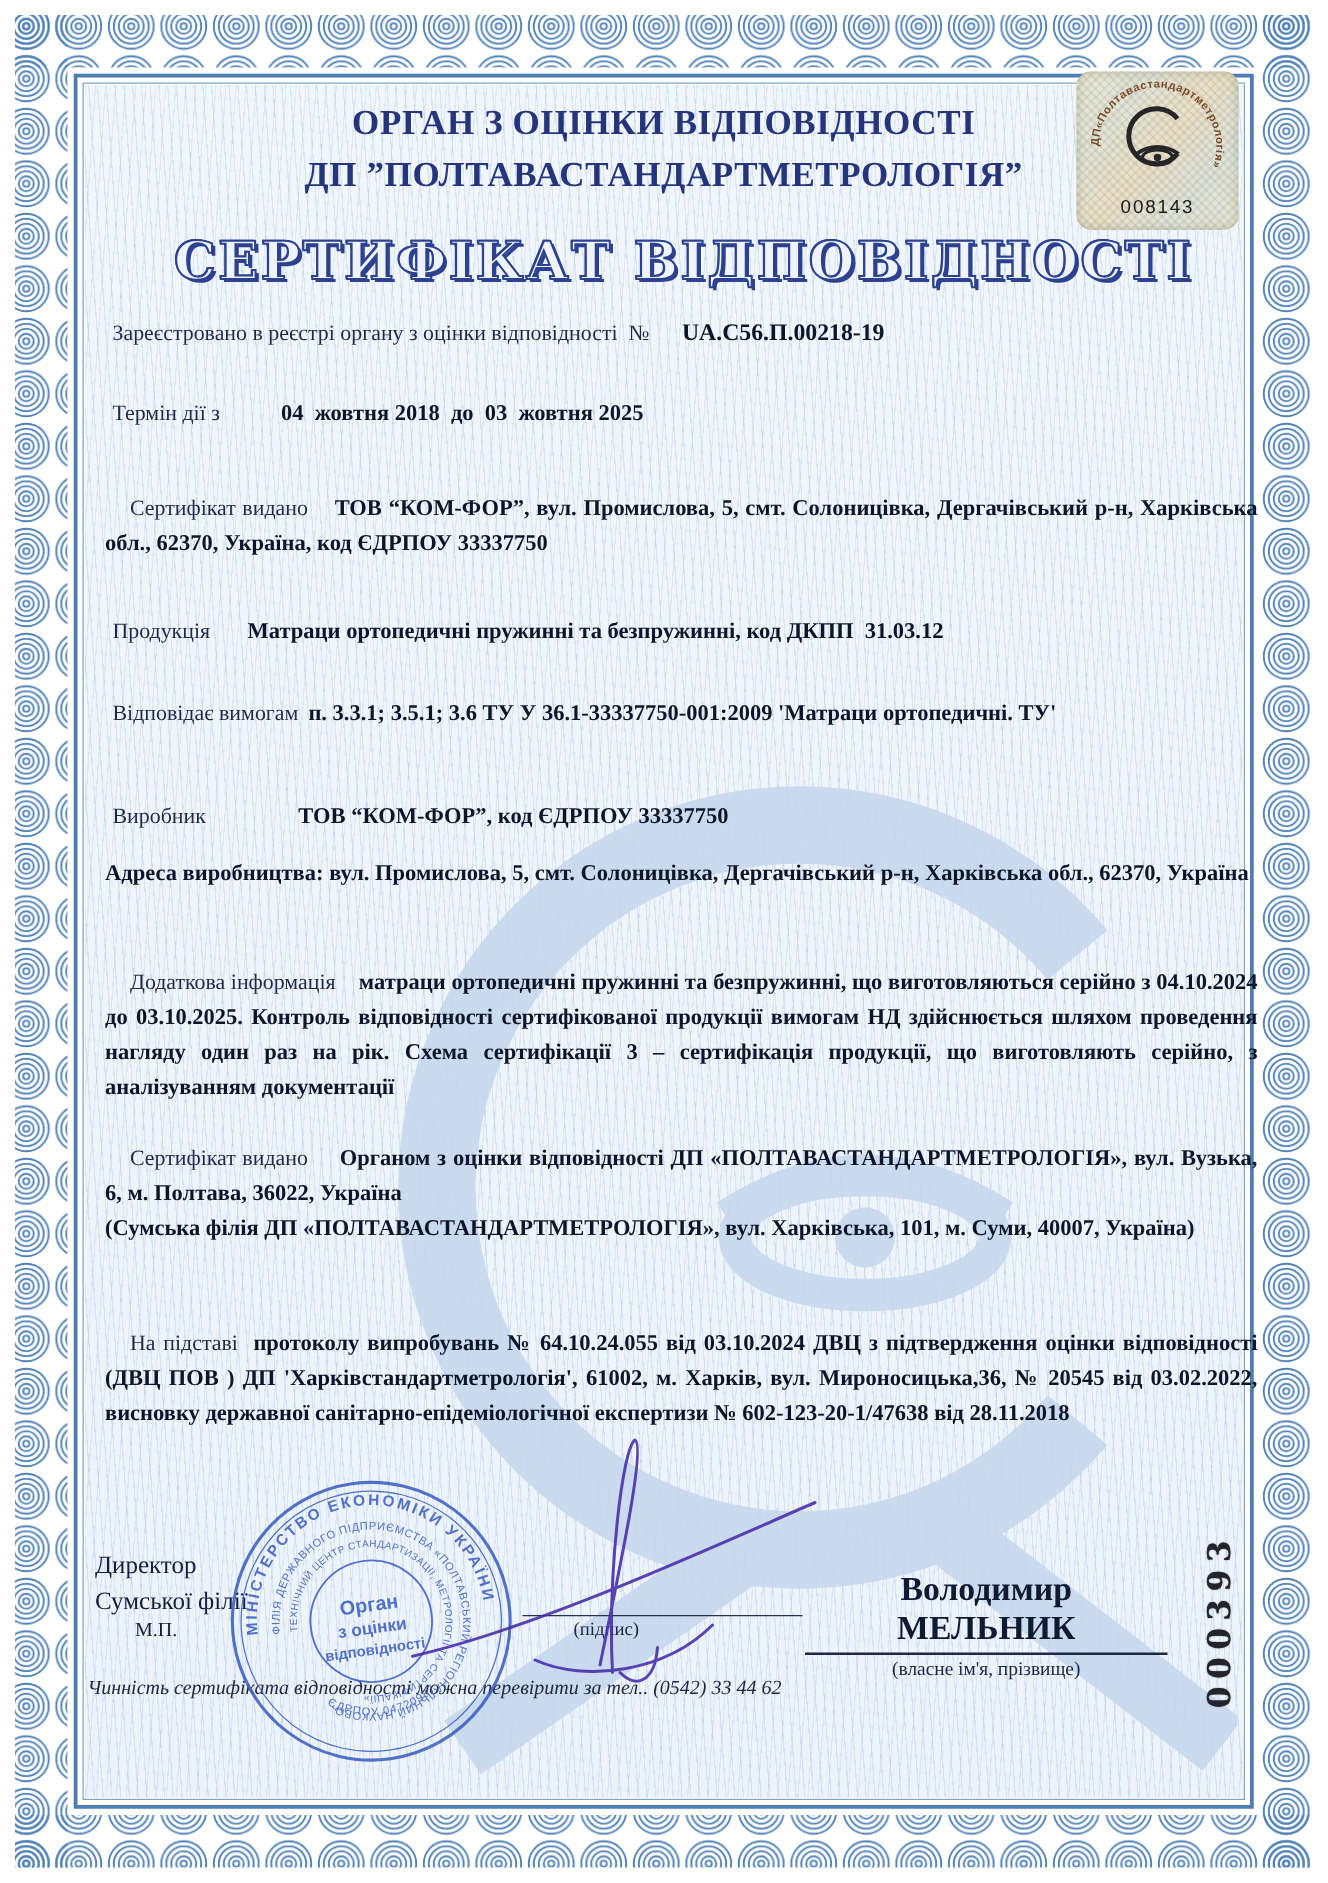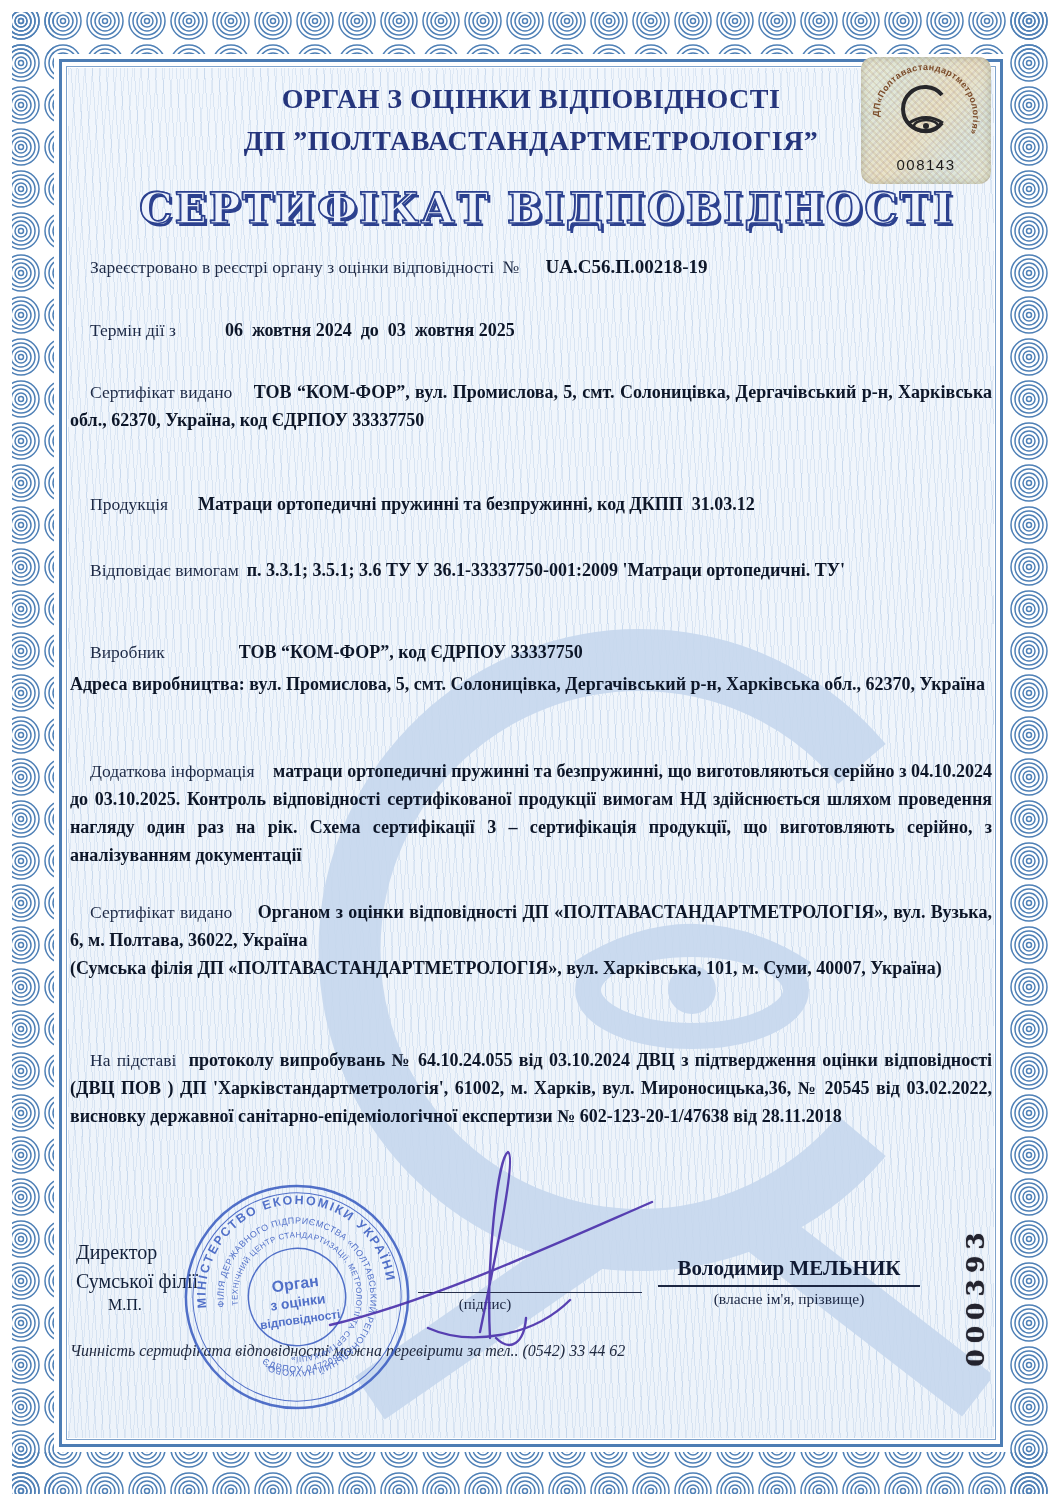--- a/index.html
+++ b/index.html
@@ -17,33 +17,33 @@
   .content{position:absolute;inset:0;z-index:3;border-radius:16px;}
 
   .org-block{position:absolute;left:131px;top:78px;width:800px;text-align:center;}
   .org{font-weight:bold;color:#25357c;font-size:28px;line-height:42px;letter-spacing:.5px;}
   .title-block{position:absolute;left:101px;top:184px;width:860px;text-align:center;}
   .title{font-family:"DejaVu Serif",serif;font-weight:bold;font-size:42px;letter-spacing:2px;
          color:#eef3fc;-webkit-text-stroke:1.6px #2c418f;
          text-shadow:2.5px 2.5px 0 #2c418f,-1px -1px 0 #2c418f;padding-left:32px;}
 
   .row{position:absolute;left:70px;width:922px;}
-  .para{position:absolute;left:70px;width:922px;margin:0;text-align:justify;
+  .para{position:absolute;left:70px;width:922px;margin:14px;text-align:justify;
         font-size:18px;line-height:28px;}
   .lbl{color:#1d2945;font-size:17.5px;font-weight:normal;padding-left:20px;}
   .val{color:#0d1628;font-weight:bold;font-size:18px;}
   .pre{white-space:pre-wrap;}
 
   .director{position:absolute;left:76px;top:1238px;font-size:20px;line-height:29px;color:#13203a;}
   .mp{position:absolute;left:108px;top:1296px;font-size:16px;color:#13203a;}
   .sig-line{position:absolute;left:418px;top:1292px;width:224px;border-top:1.6px solid #27304a;}
   .sig-caption{position:absolute;left:420px;top:1296px;width:130px;text-align:center;
                font-size:15px;color:#1b2642;}
   .name-block{position:absolute;left:644px;top:1256px;width:290px;text-align:center;}
-  .name{font-size:21px;font-weight:bold;color:#101a33;padding:0 6px 4px 6px;
+  .name{font-size:27px;font-weight:bold;color:#101a33;padding:0 6px 4px 6px;
         border-bottom:2px solid #1d2742;display:inline-block;min-width:250px;}
   .name-caption{font-size:15.5px;color:#1b2642;margin-top:3px;}
 
   .stamp{position:absolute;left:178px;top:1178px;width:238px;height:238px;z-index:4;opacity:.88;}
   .signature{position:absolute;left:300px;top:1140px;z-index:5;}
 
   .serial{position:absolute;left:905px;top:1282px;width:130px;text-align:center;z-index:4;}
   .serial span{display:inline-block;transform:rotate(-90deg);font-family:"DejaVu Serif",serif;
         font-weight:bold;font-size:25px;letter-spacing:6px;color:#23232e;
         text-shadow:0 0 1px #4a4a55;}
@@ -108,21 +108,21 @@
       <span class="title">СЕРТИФІКАТ ВІДПОВІДНОСТІ</span>
     </div>
 
     <div class="row" style="top:256px">
       <span class="lbl pre">Зареєстровано в реєстрі органу з оцінки відповідності  №</span>
       <span class="val" style="margin-left:22px;font-size:19px">UA.C56.П.00218-19</span>
     </div>
 
     <div class="row" style="top:320px">
       <span class="lbl">Термін дії з</span>
-      <span class="val pre" style="margin-left:45px">06  жовтня 2024  до  03  жовтня 2025</span>
+      <span class="val pre" style="margin-left:45px">04  жовтня 2018  до  03  жовтня 2025</span>
     </div>
 
     <p class="para" style="top:378px">
       <span class="lbl" style="margin-right:16px">Сертифікат видано</span>
       <span class="val">ТОВ “КОМ-ФОР”, вул. Промислова, 5, смт. Солоницівка, Дергачівський р-н, Харківська обл., 62370, Україна, код ЄДРПОУ 33337750</span>
     </p>
 
     <div class="row" style="top:494px">
       <span class="lbl">Продукція</span>
       <span class="val pre" style="margin-left:26px">Матраци ортопедичні пружинні та безпружинні, код ДКПП  31.03.12</span>

